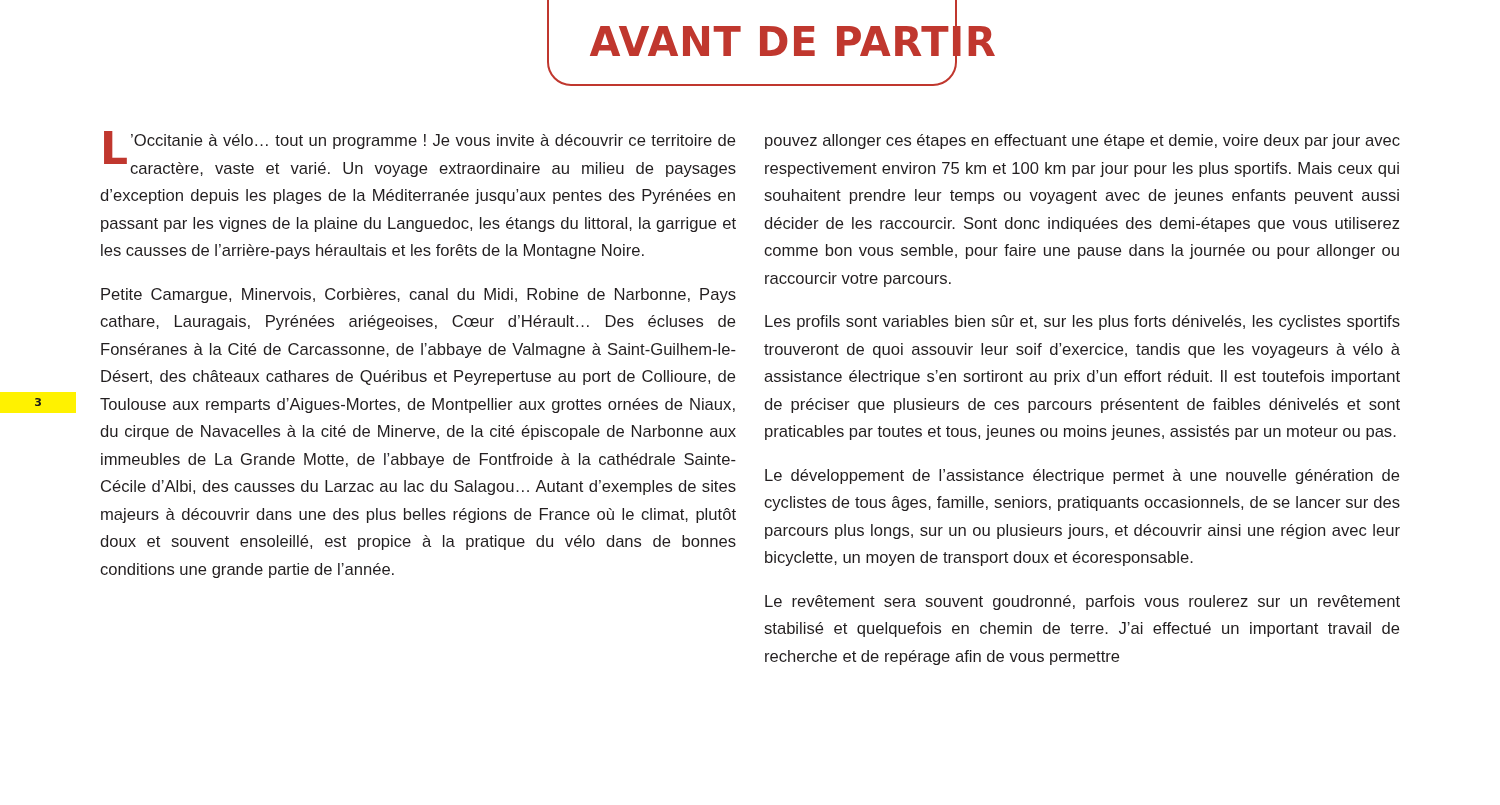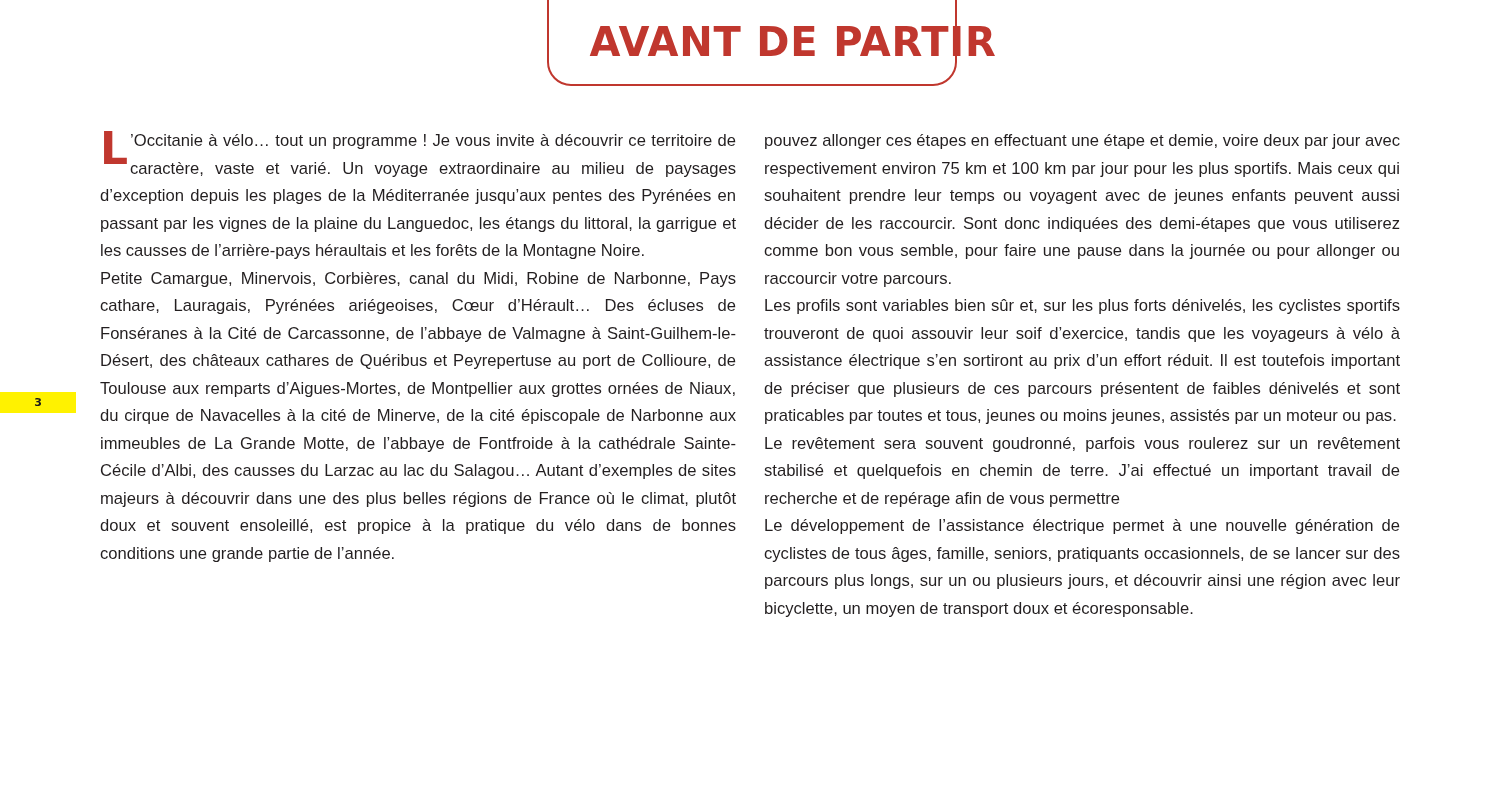--- a/index.html
+++ b/index.html
@@ -79,21 +79,21 @@
   .column p {
     margin: 0;
     font-family: "Liberation Sans", sans-serif;
     font-size: 16.6px;
     line-height: 27.5px;
     text-align: justify;
     text-justify: inter-word;
     color: #231f20;
     hyphens: none;
   }
-  .column p + p { margin-top: 0; }
+  .column p + p { margin-top: 16px; }
 
   
   .dropcap-para {
     position: relative;
   }
   .dropcap {
     float: left;
     font-family: "DejaVu Sans", "Liberation Sans", sans-serif;
     font-weight: 700;
     font-size: 44px;
@@ -116,17 +116,17 @@
 <div id="columns">
 
   <div class="column">
     <p class="dropcap-para"><span class="dropcap">L</span><span>’Occitanie à vélo… tout un programme ! Je vous invite à découvrir ce territoire de caractère, vaste et varié. Un voyage extraordinaire au milieu de paysages d’exception depuis les plages de la Méditerranée jusqu’aux pentes des Pyrénées en passant par les vignes de la plaine du Languedoc, les étangs du littoral, la garrigue et les causses de l’arrière-pays héraultais et les forêts de la Montagne Noire.</span></p>
     <p>Petite Camargue, Minervois, Corbières, canal du Midi, Robine de Narbonne, Pays cathare, Lauragais, Pyrénées ariégeoises, Cœur d’Hérault… Des écluses de Fonséranes à la Cité de Carcassonne, de l’abbaye de Valmagne à Saint-Guilhem-le-Désert, des châteaux cathares de Quéribus et Peyrepertuse au port de Collioure, de Toulouse aux remparts d’Aigues-Mortes, de Montpellier aux grottes ornées de Niaux, du cirque de Navacelles à la cité de Minerve, de la cité épiscopale de Narbonne aux immeubles de La Grande Motte, de l’abbaye de Fontfroide à la cathédrale Sainte-Cécile d’Albi, des causses du Larzac au lac du Salagou… Autant d’exemples de sites majeurs à découvrir dans une des plus belles régions de France où le climat, plutôt doux et souvent ensoleillé, est propice à la pratique du vélo dans de bonnes conditions une grande partie de l’année.</p>
   </div>
 
   <div class="column">
     <p>pouvez allonger ces étapes en effectuant une étape et demie, voire deux par jour avec respectivement environ 75 km et 100 km par jour pour les plus sportifs. Mais ceux qui souhaitent prendre leur temps ou voyagent avec de jeunes enfants peuvent aussi décider de les raccourcir. Sont donc indiquées des demi-étapes que vous utiliserez comme bon vous semble, pour faire une pause dans la journée ou pour allonger ou raccourcir votre parcours.</p>
     <p>Les profils sont variables bien sûr et, sur les plus forts dénivelés, les cyclistes sportifs trouveront de quoi assouvir leur soif d’exercice, tandis que les voyageurs à vélo à assistance électrique s’en sortiront au prix d’un effort réduit. Il est toutefois important de préciser que plusieurs de ces parcours présentent de faibles dénivelés et sont praticables par toutes et tous, jeunes ou moins jeunes, assistés par un moteur ou pas.</p>
+    <p>Le développement de l’assistance électrique permet à une nouvelle génération de cyclistes de tous âges, famille, seniors, pratiquants occasionnels, de se lancer sur des parcours plus longs, sur un ou plusieurs jours, et découvrir ainsi une région avec leur bicyclette, un moyen de transport doux et écoresponsable.</p>
     <p>Le revêtement sera souvent goudronné, parfois vous roulerez sur un revêtement stabilisé et quelquefois en chemin de terre. J’ai effectué un important travail de recherche et de repérage afin de vous permettre</p>
-    <p>Le développement de l’assistance électrique permet à une nouvelle génération de cyclistes de tous âges, famille, seniors, pratiquants occasionnels, de se lancer sur des parcours plus longs, sur un ou plusieurs jours, et découvrir ainsi une région avec leur bicyclette, un moyen de transport doux et écoresponsable.</p>
   </div>
 
 </div>
 
 </body></html>

